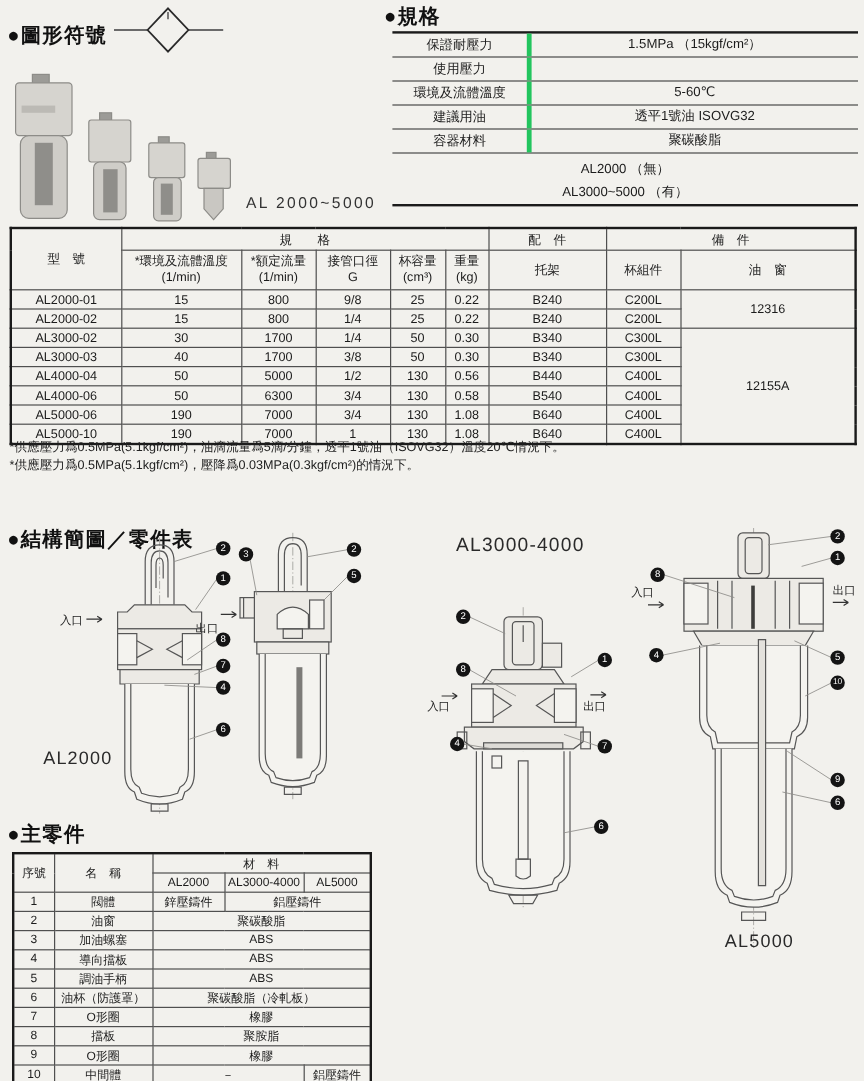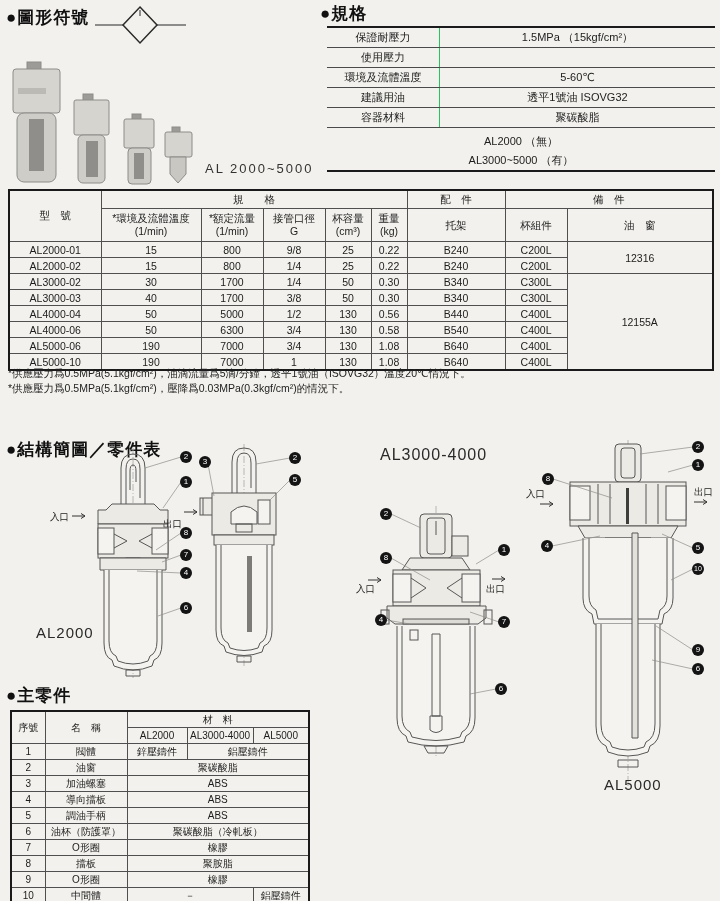--- a/index.html
+++ b/index.html
@@ -3,21 +3,21 @@
 <meta charset="utf-8">
 <style>
   html,body{margin:0;padding:0}
   body{width:720px;height:901px;background:#f2f1ed;font-family:"Liberation Sans","DejaVu Sans",sans-serif;color:#1c1c1c;position:relative;overflow:hidden}
   .abs{position:absolute}
   .hd{font-size:17px;font-weight:bold;letter-spacing:1px;color:#111}
   
   .spec-table{position:absolute;left:327px;top:26px;width:388px;border-top:2px solid #1b1b1b;border-bottom:2px solid #1b1b1b;font-size:11px}
   .spec-row{display:flex;border-bottom:1px solid #4a4a4a;align-items:stretch}
   .spec-row:last-child{border-bottom:none}
-  .spec-label{width:112px;border-right:1px solid #22c55e;display:flex;align-items:center;justify-content:center;text-align:left}
+  .spec-label{width:112px;border-right:4px solid #22c55e;display:flex;align-items:center;justify-content:center;text-align:left}
   .spec-value{flex:1;display:flex;flex-direction:column;align-items:center;justify-content:flex-end;text-align:center}
   .r1{height:19px}.r2{height:42px}
   .r1 .spec-value{justify-content:center}
   .spec-value div{line-height:19px}
   
   table{border-collapse:collapse;table-layout:fixed}
   .mt{position:absolute;left:8px;top:189px;width:704px;border:2px solid #1a1a1a;font-size:10.5px}
   .mt th,.mt td{border:1px solid #4f4f4f;text-align:center;vertical-align:middle;padding:0;font-weight:normal;color:#1c1c1c}
   .mt tr.h1 th{height:17px}
   .mt tr.h2 th{height:32px;line-height:13px}
@@ -33,21 +33,21 @@
   #diagrams{position:absolute;left:0;top:438px;width:720px;height:363px}
   .badge{position:absolute;width:12px;height:12px;border-radius:50%;background:#141414;color:#fff;font-size:8px;line-height:12px;text-align:center}
   .badge.b10{font-size:7px}
   .dlabel{position:absolute;font-size:15px;color:#2a2a2a;letter-spacing:1px}
   .plabel{position:absolute;font-size:9.5px;color:#222}
   .range-label{position:absolute;left:205px;top:161px;font-size:13px;color:#333;letter-spacing:2px}
 </style>
 </head>
 <body>
 
-<div class="abs hd" style="left:6px;top:6px">●圖形符號</div>
+<div class="abs hd" style="left:6px;top:18px">●圖形符號</div>
 
 <svg class="abs" style="left:90px;top:2px" width="100" height="50" viewBox="0 0 100 50">
   <g stroke="#2a2a2a" fill="none" stroke-width="1.5">
     <line x1="5" y1="23" x2="33" y2="23" stroke="#6a6a6a"></line>
     <line x1="67" y1="23" x2="96" y2="23" stroke="#6a6a6a"></line>
     <path d="M50,5 L67,23 L50,41 L33,23 Z"></path>
     <line x1="50" y1="8" x2="50" y2="14" stroke-width="1"></line>
   </g>
 </svg>
 

